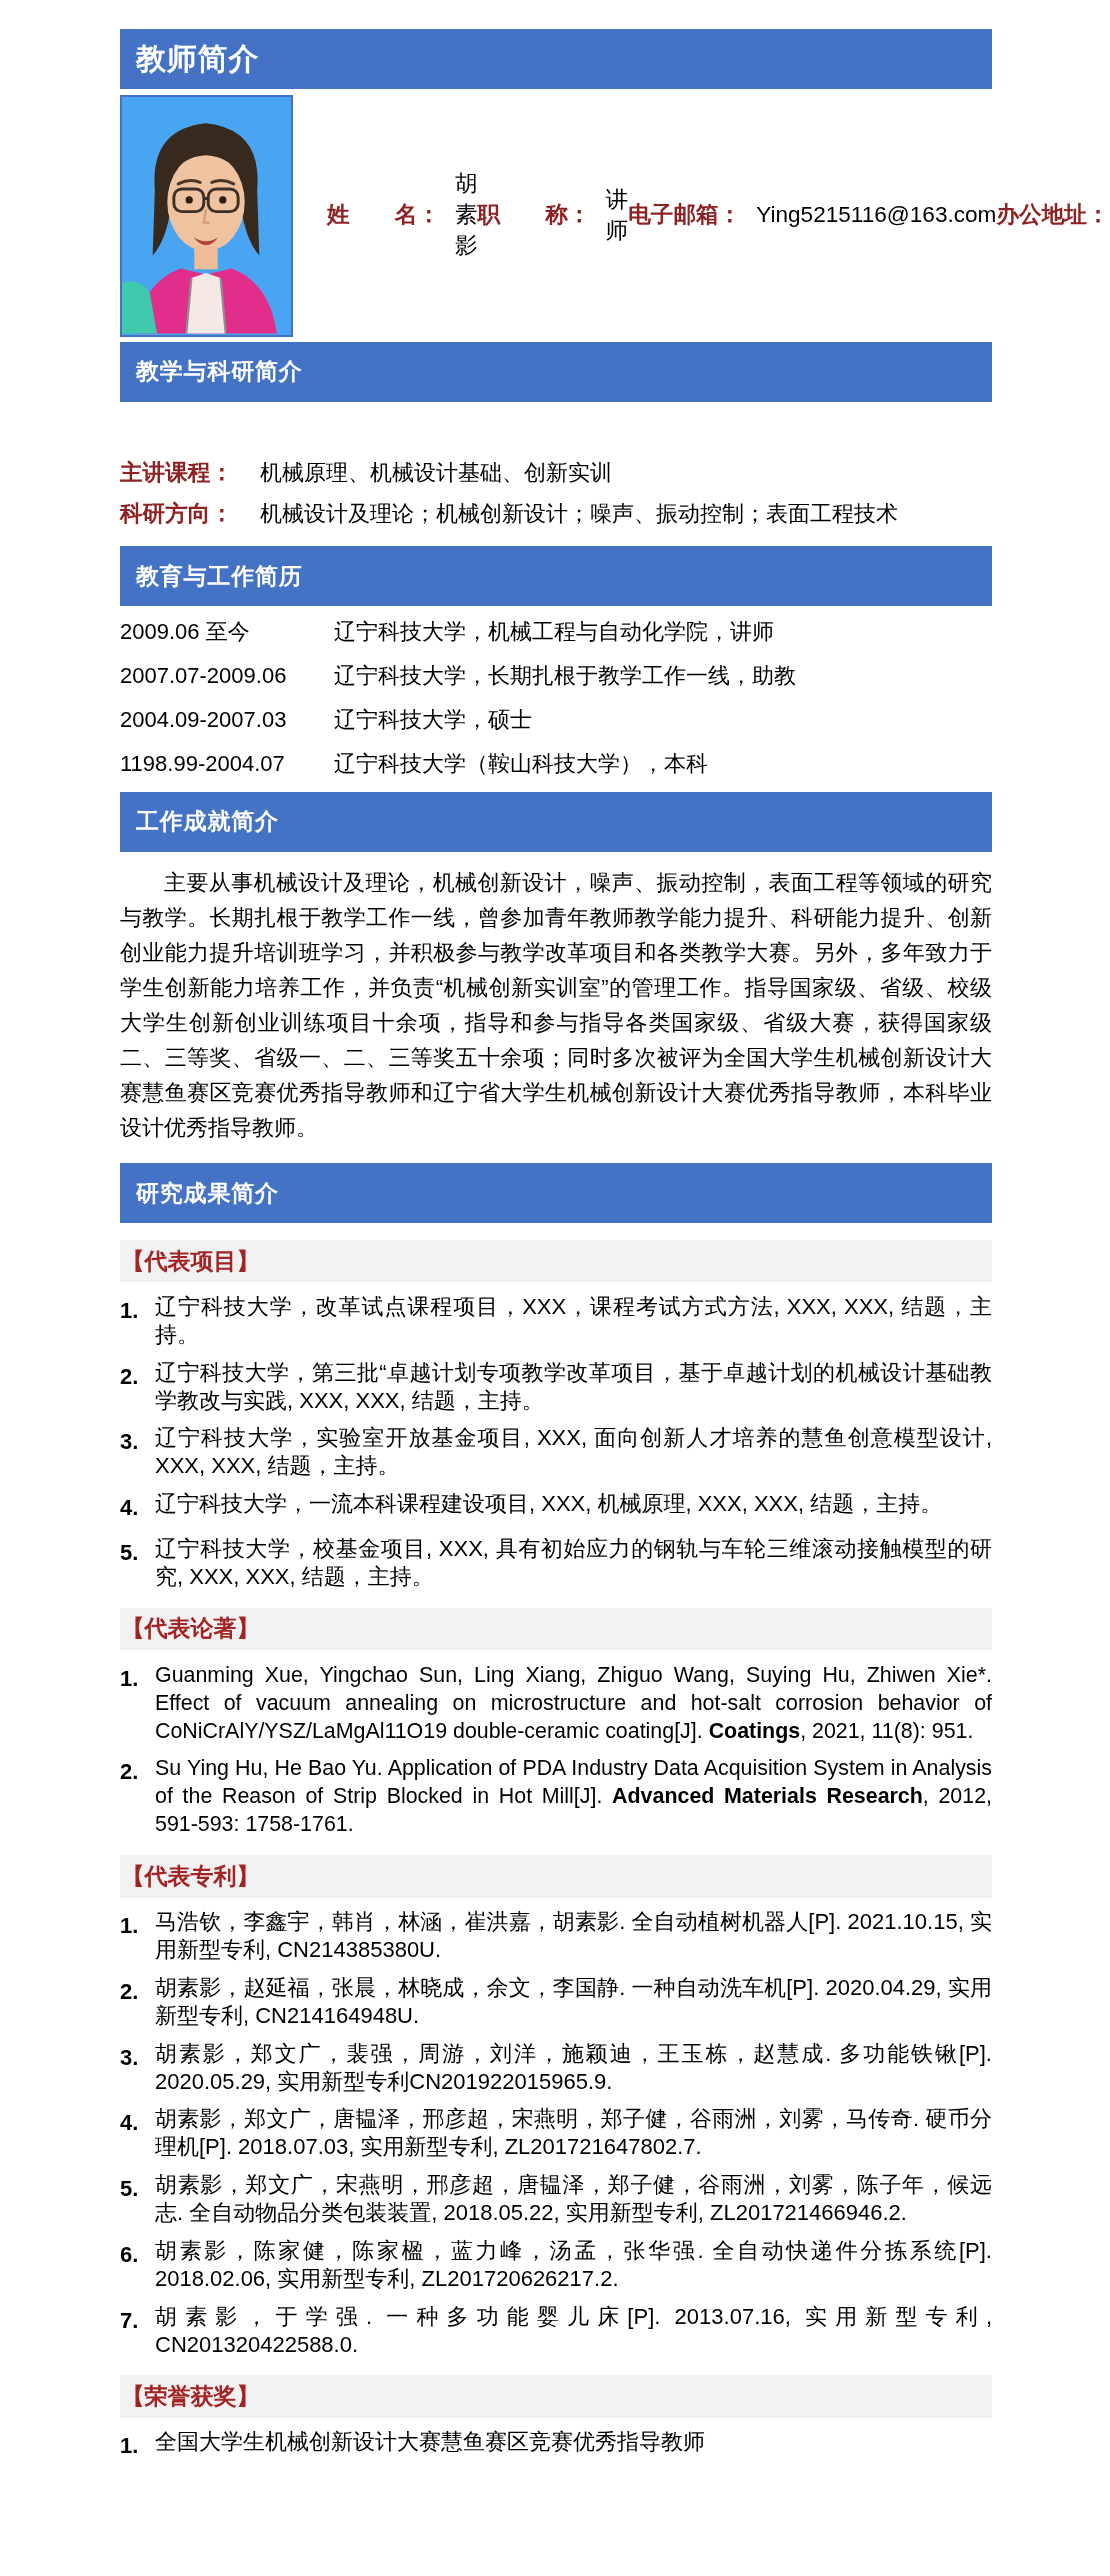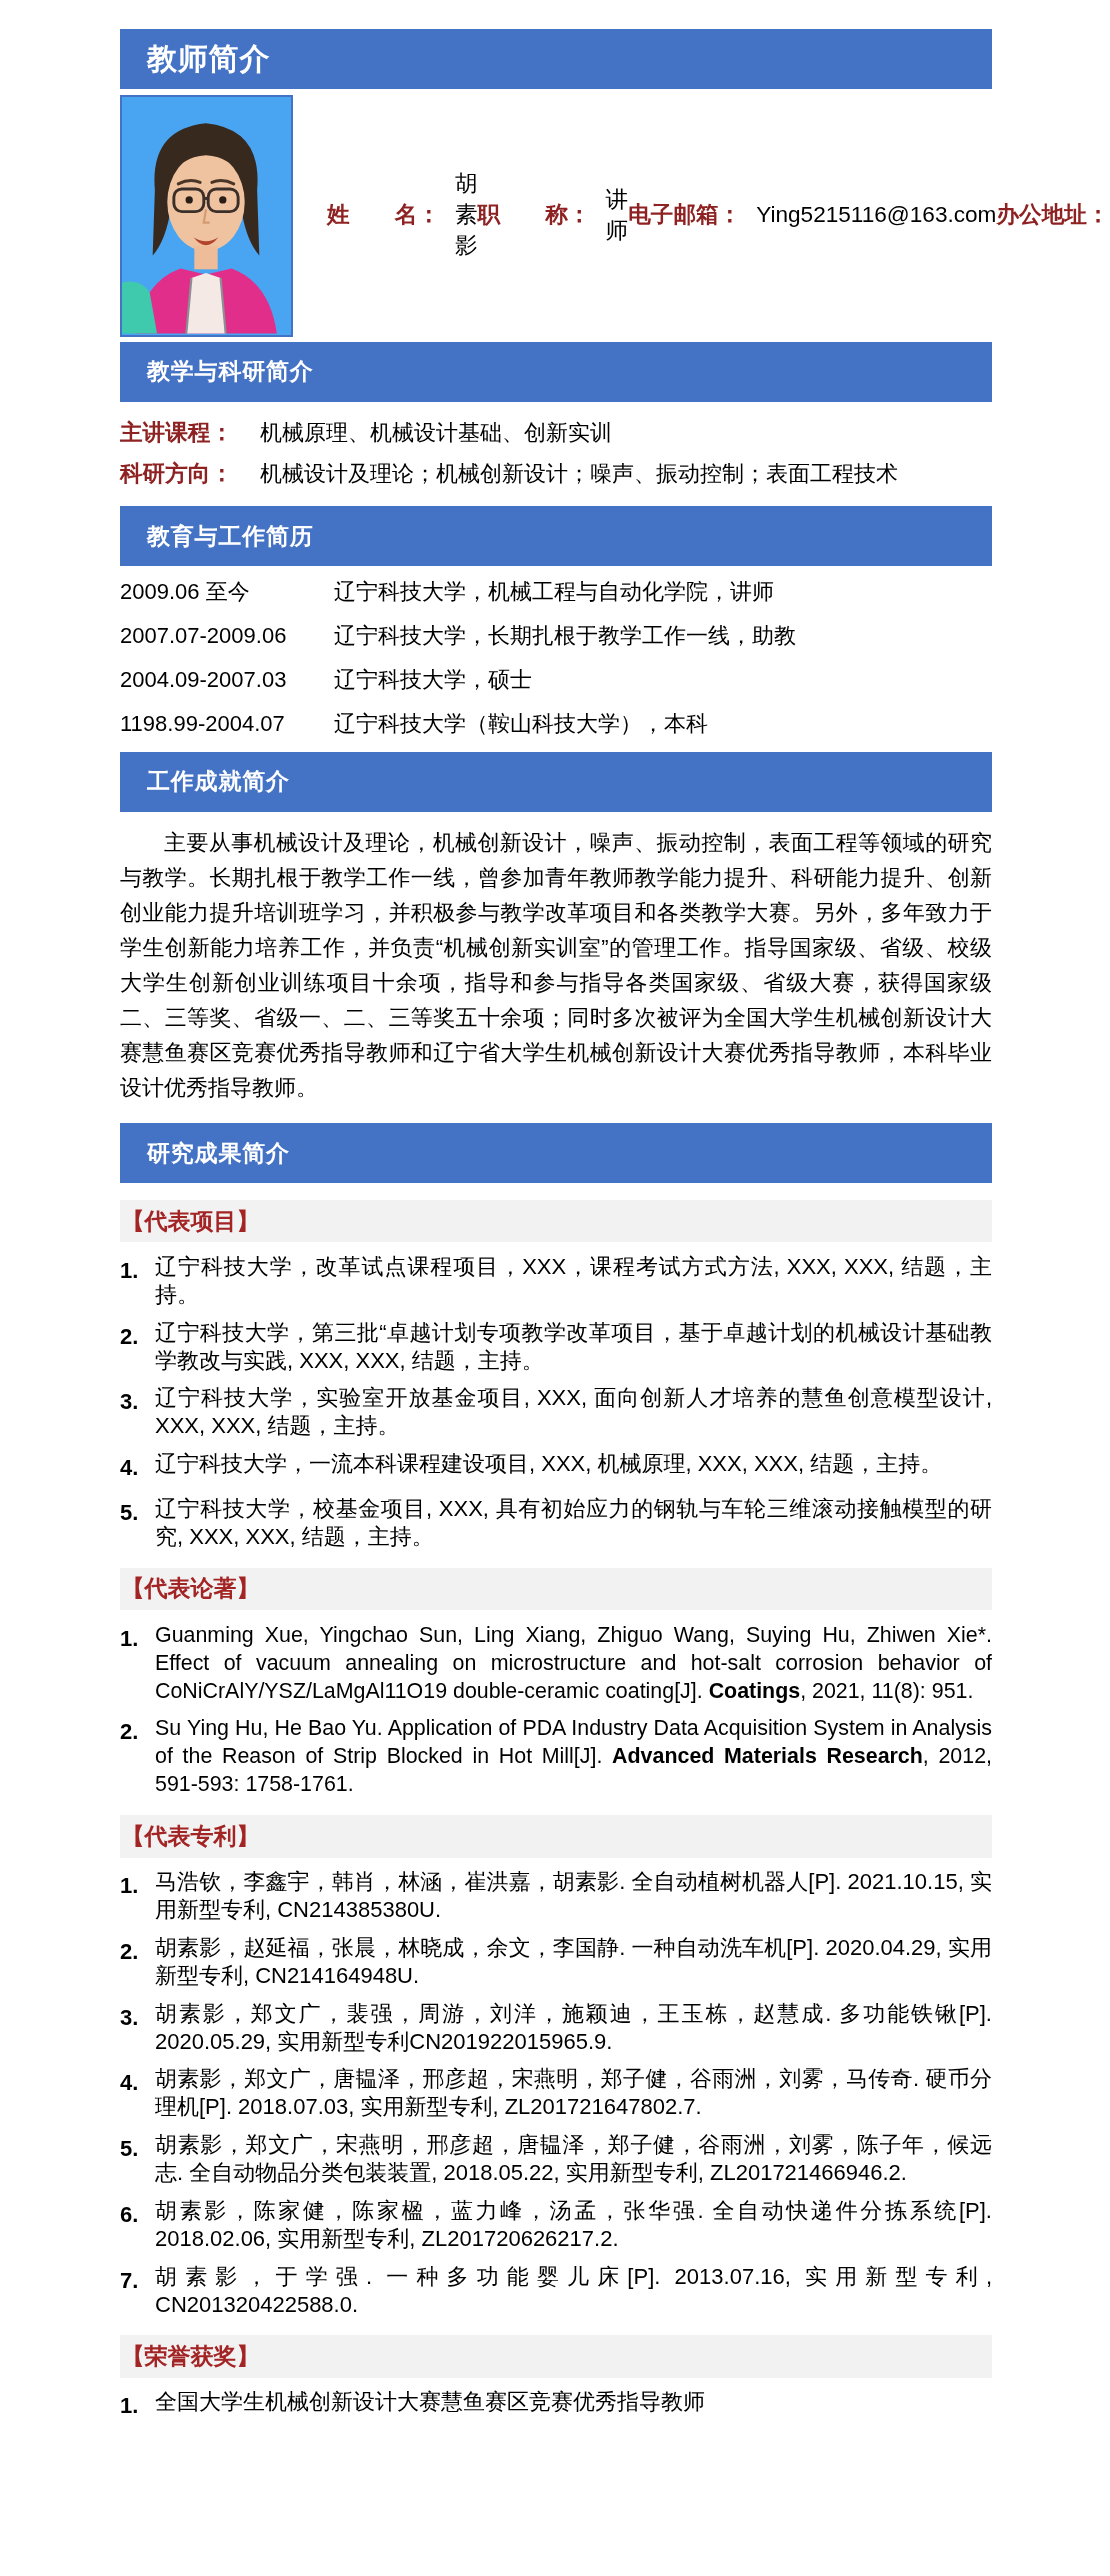--- a/index.html
+++ b/index.html
@@ -21,21 +21,21 @@
     min-height:2576px;
     padding:29px 118px 45px 120px;
   }
   
   .banner{
     background:var(--blue);
     color:#ffffff;
     font-weight:bold;
     display:flex;
     align-items:center;
-    padding-left:27px;
+    padding-left:16px;
     letter-spacing:0.8px;
   }
   .banner-main{height:60px;font-size:30px;margin-bottom:6px;}
   .banner-sub{height:60px;font-size:23px;}
   
   .profile{display:flex;margin:0 0 4.5px 0;}
   .photo{
     width:173px;height:242px;flex:none;
     border:2.3px solid var(--blue);
     overflow:hidden;background:#49a5f1;
@@ -47,21 +47,21 @@
     justify-content:space-between;
     padding:9px 0 12px 0;
   }
   .frow{display:flex;align-items:center;}
   .flabel{
     color:var(--label-red);font-weight:bold;
     font-size:22.6px;width:128px;flex:none;
   }
   .fvalue{font-size:22.6px;}
   
-  .teach{padding:7.5px 0 9px 0;}
+  .teach{padding:7.5px 0 9px 0;margin-top:40px;}
   .trow2{display:flex;margin:6px 0;line-height:35px;}
   .tlabel{
     color:var(--label-red);font-weight:bold;
     font-size:22.6px;width:140px;flex:none;
   }
   .tvalue{font-size:22px;}
   
   .timeline{padding:3.8px 0 6px 0;}
   .hrow{display:flex;padding:4.5px 0;line-height:35px;}
   .period{width:214px;flex:none;font-size:22px;}

